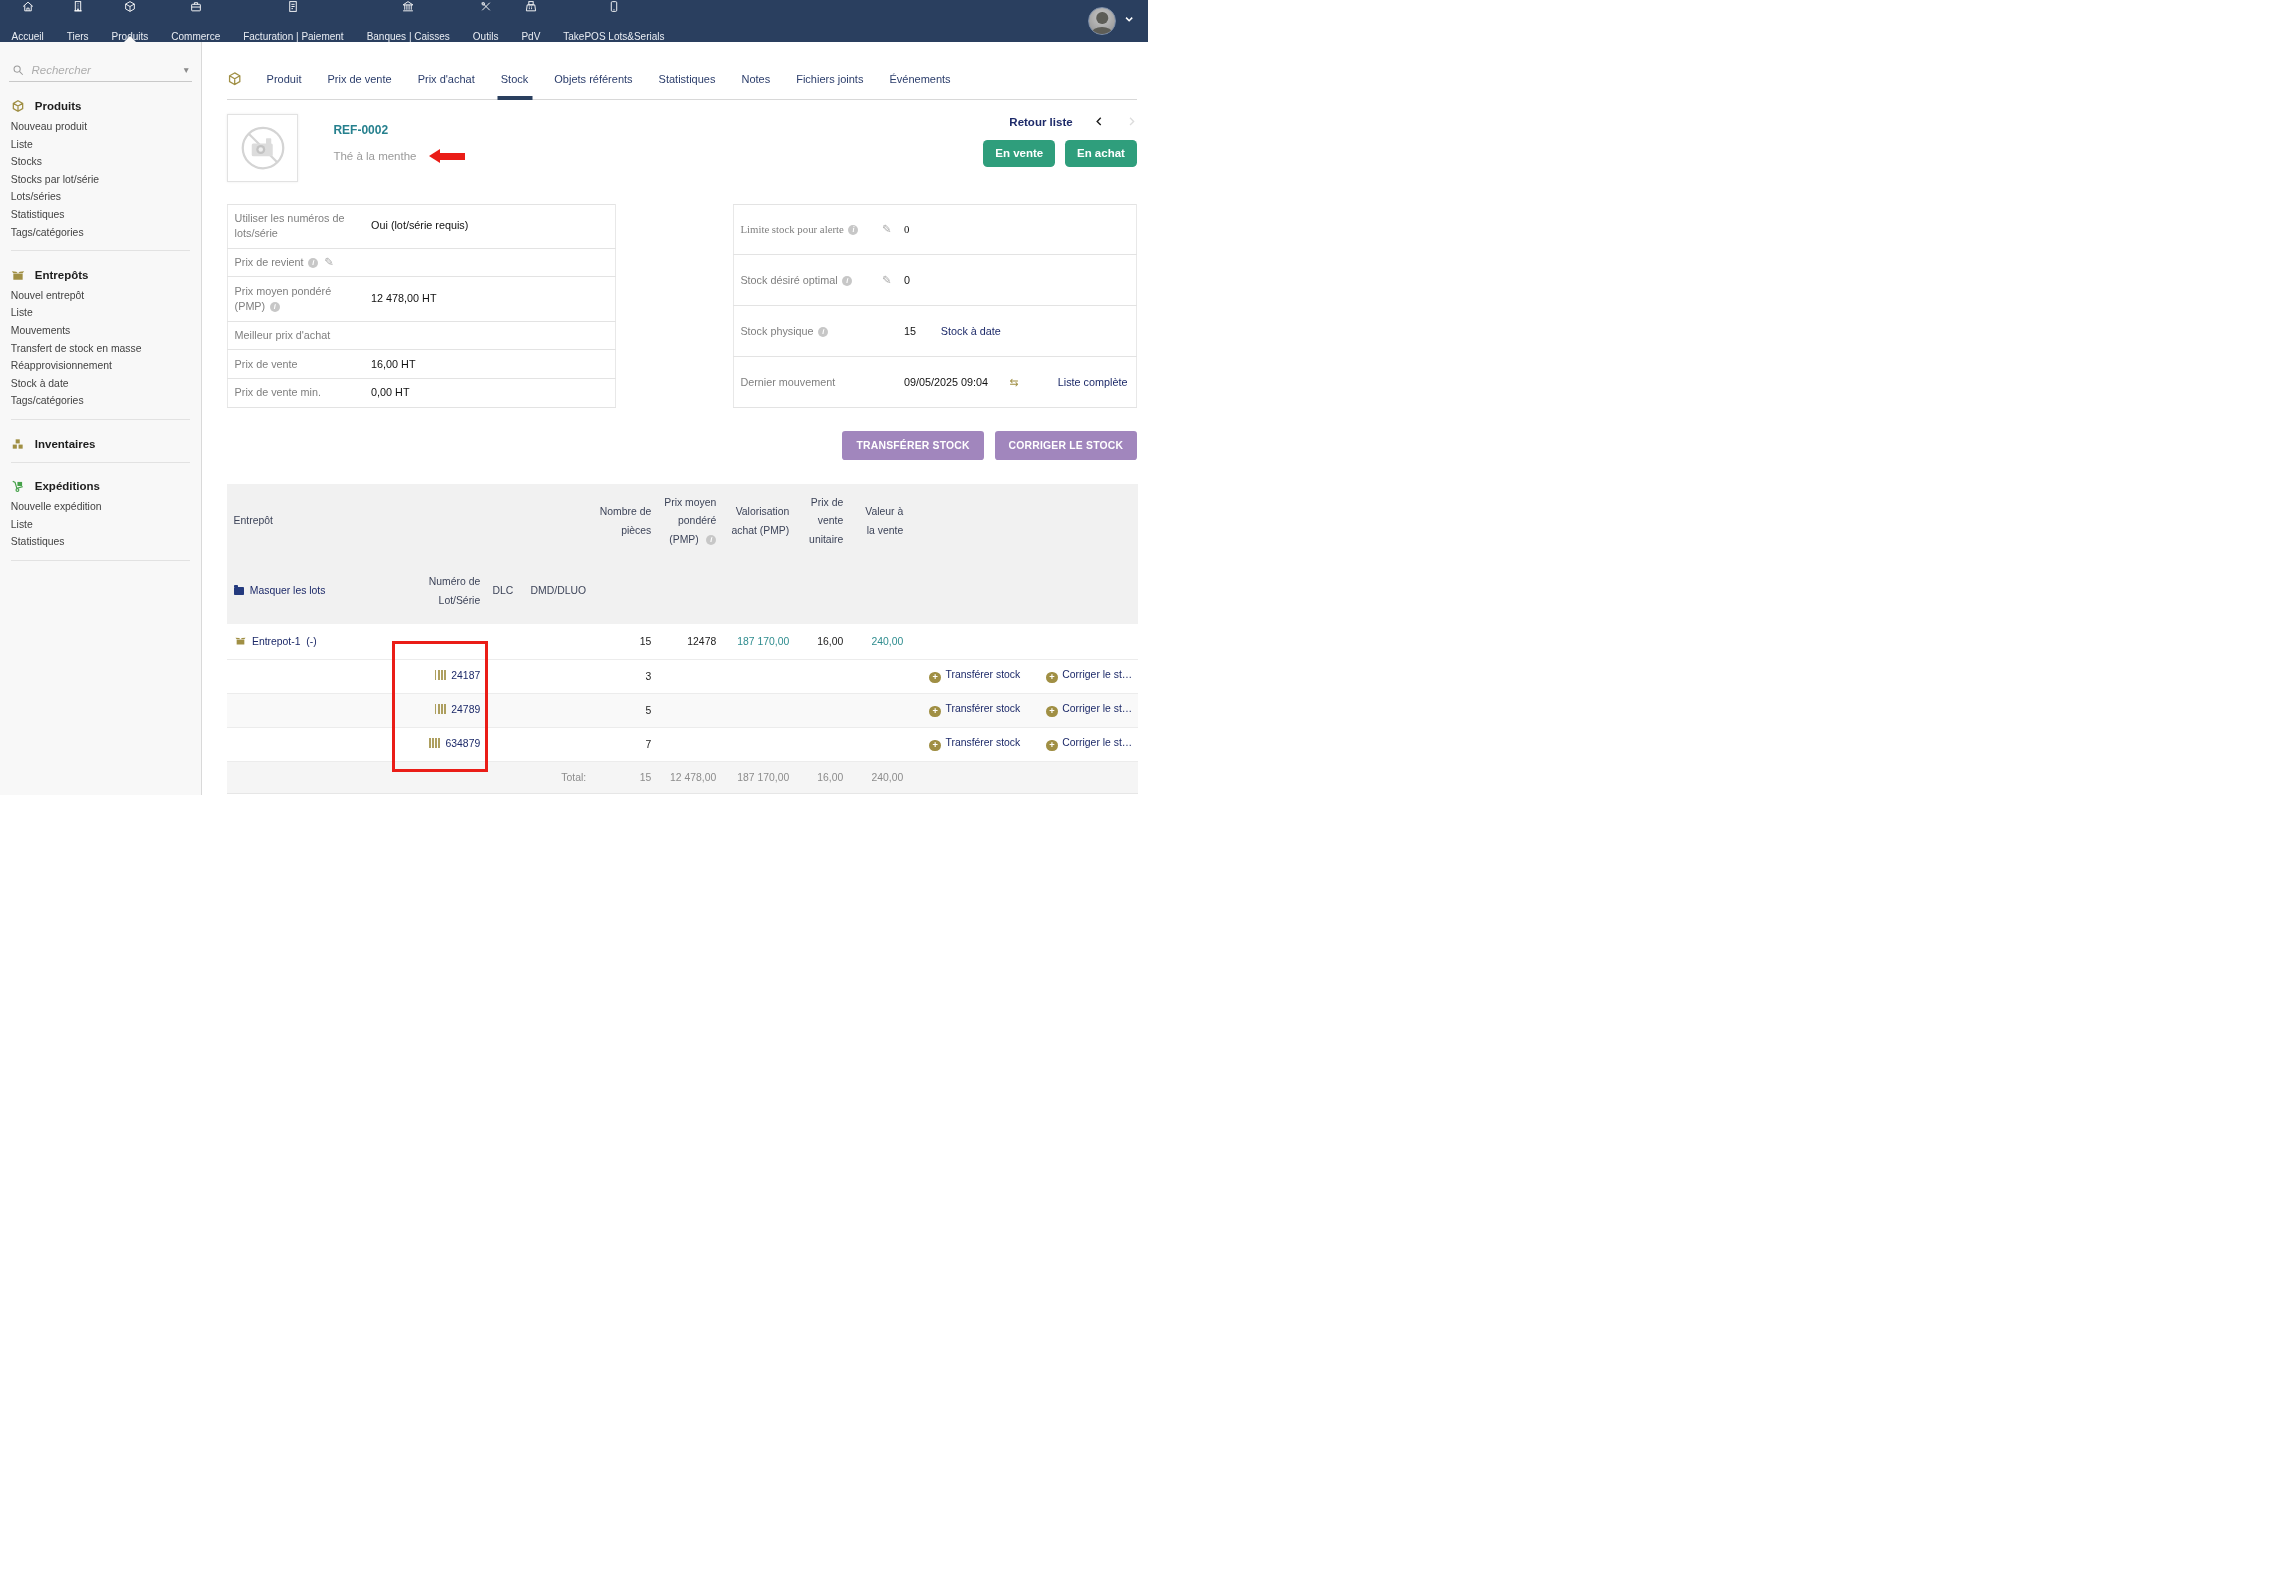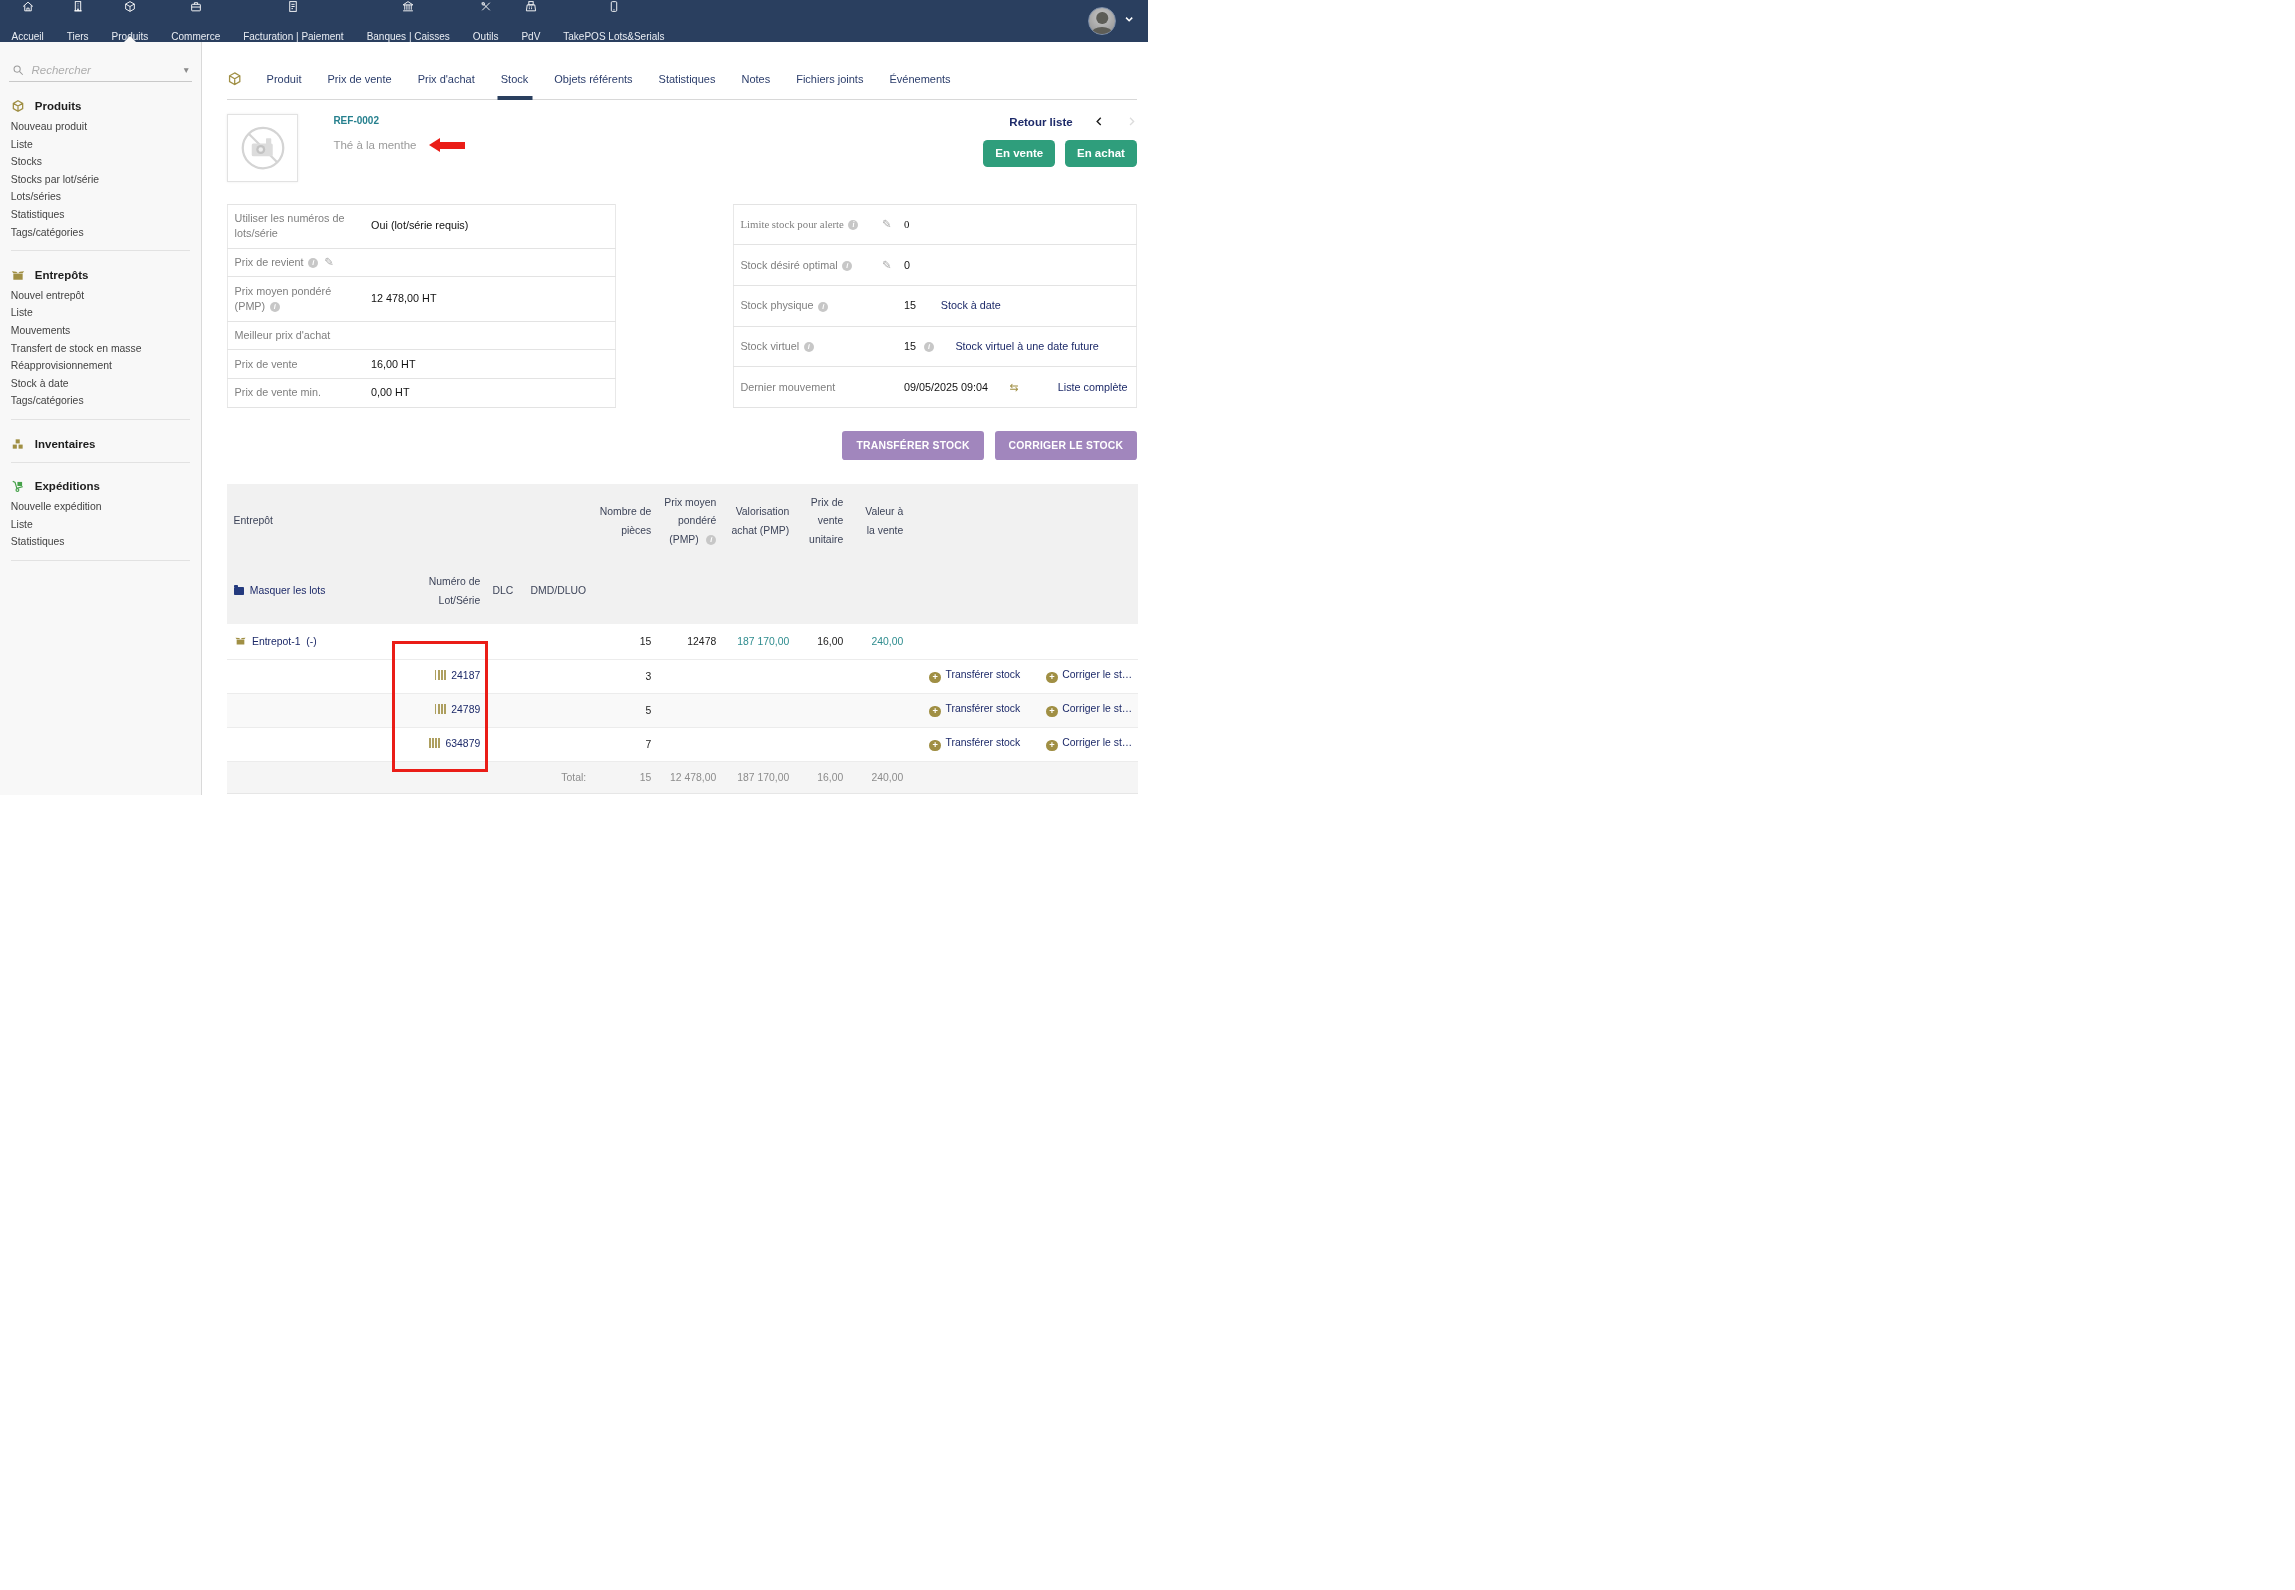--- a/index.html
+++ b/index.html
@@ -39,21 +39,21 @@
   .tabs { display:flex; align-items:center; height:42px; border-bottom:0.8px solid #d8d8d8; position:relative; }
   .tab-prodicon { margin-right:10.8px; display:flex; }
   .tab-prodicon svg { width:15.4px; height:15.4px; stroke:#a08f44; fill:none; stroke-width:2; }
   .tab { position:relative; height:100%; display:flex; align-items:center; padding:0 13px; color:#2b3d6b; font-size:11px; cursor:pointer; }
   .tab.active::after { content:""; position:absolute; bottom:-0.8px; left:50%; transform:translateX(-50%); width:35px; height:3.8px; background:#2a3f5f; }
 
   
   .phead { display:flex; margin-top:14px; }
   .photo-box { width:71px; height:68px; background:#fff; border:0.8px solid #e2e2e2; box-shadow:0 0 2.3px rgba(0,0,0,.08); display:flex; align-items:center; justify-content:center; }
   .pmeta { margin-left:35px; }
-  .pref { color:#26808e; font-weight:bold; font-size:10px; margin-top:1px; }
+  .pref { color:#26808e; font-weight:bold; font-size:12px; margin-top:9px; }
   .plabel-row { display:flex; align-items:center; margin-top:12.3px; }
   .plabel { color:#9a9a9a; font-size:11.5px; }
   .red-arrow { display:flex; align-items:center; margin-left:12.3px; }
   .red-arrow .tip { width:0; height:0; border-top:7.7px solid transparent; border-bottom:7.7px solid transparent; border-right:11.5px solid #ea1d17; }
   .red-arrow .shaft { width:25.4px; height:7px; background:#ea1d17; }
   .pright { margin-left:auto; display:flex; flex-direction:column; align-items:flex-end; }
   .back-row { display:flex; align-items:center; margin-top:1.5px; }
   .back-link { color:#1d2a69; font-weight:bold; font-size:11.5px; }
   .chev { margin-left:21.5px; display:flex; cursor:pointer; }
   .chev svg { width:10.8px; height:10.8px; fill:none; stroke-width:3; }
@@ -377,25 +377,20 @@
           <td class="lbl"><span>Stock désiré optimal</span><span class="info-icon">i</span></td>
           <td class="pcl"><span class="pencil">✎</span></td>
           <td class="val"><span class="v">0</span></td>
         </tr>
         <tr>
           <td class="lbl"><span>Stock physique</span><span class="info-icon">i</span></td>
           <td class="pcl"></td>
           <td class="val"><span class="v">15</span><a class="navy-link">Stock à date</a></td>
         </tr>
         <tr>
-          <td class="lbl"><span>Stock virtuel</span><span class="info-icon">i</span></td>
-          <td class="pcl"></td>
-          <td class="val"><span class="v">15</span><span class="info-icon">i</span><a class="navy-link">Stock virtuel à une date future</a></td>
-        </tr>
-        <tr>
           <td class="lbl"><span>Dernier mouvement</span></td>
           <td class="pcl"></td>
           <td class="val"><span class="v">09/05/2025 09:04</span><span class="gold-glyph">⇆</span><a class="navy-link" style="margin-left:2.3px">Liste complète</a></td>
         </tr>
       </tbody>
         </table>
     </div>
 
     <div class="action-row">
       <button class="purple-btn">TRANSFÉRER STOCK</button>

